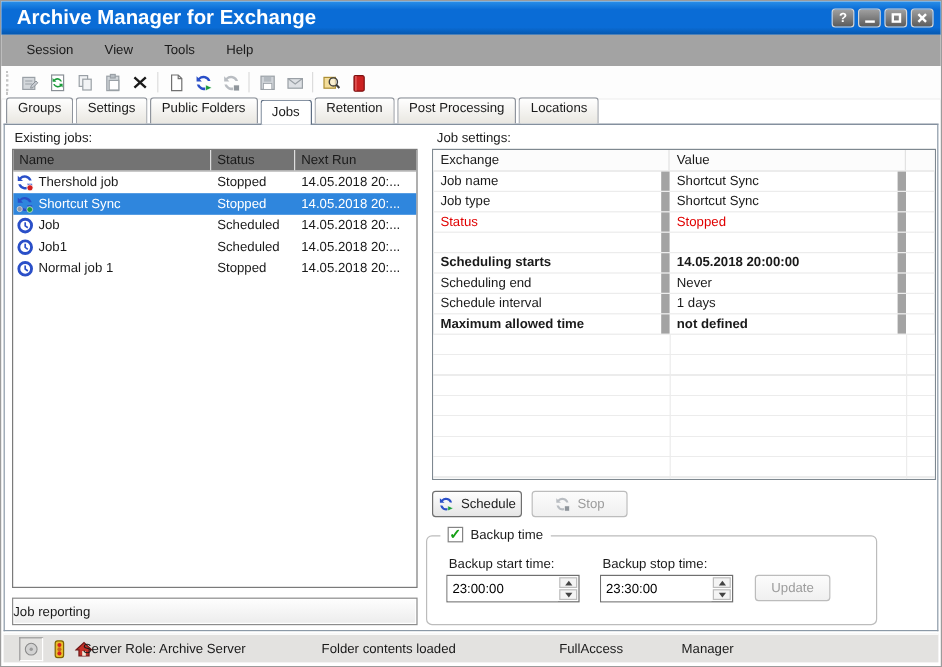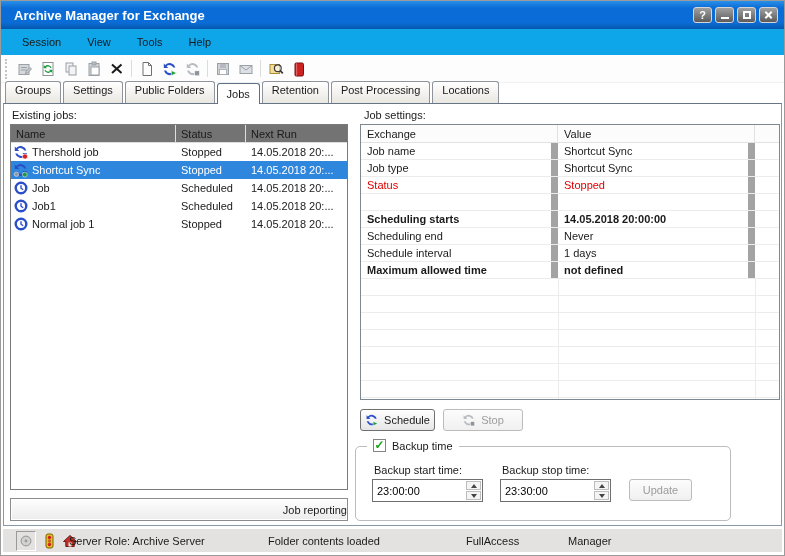--- a/index.html
+++ b/index.html
@@ -4,32 +4,32 @@
 <style>
   * { box-sizing: border-box; margin: 0; padding: 0; }
   body { background:#cfcfcf; font-family:"Liberation Sans", sans-serif; }
   .window { position:relative; width:785px; height:556px; background:#fff;
             border:1px solid #9b9b9b; font-size:11px; color:#1a1a1a; overflow:hidden; }
 
   
   .titlebar { position:absolute; top:0; left:0; right:0; height:28px;
     background:linear-gradient(180deg,#2a8fe8 0%,#0a6cd6 25%,#0a6cd6 78%,#0557ad 100%);
     display:flex; align-items:center; padding:0 6px 0 13px; }
-  .title { flex:1; color:#fff; font-size:13px; font-weight:bold; }
+  .title { flex:1; color:#fff; font-size:17px; font-weight:bold; }
   .winbtn { width:19px; height:16px; margin-left:3px; border:1px solid #d6d6d6; border-radius:3px;
     background:linear-gradient(180deg,#a0a0a0,#5c5c5c); color:#fff; font-size:11px; font-weight:bold;
     display:flex; align-items:center; justify-content:center; cursor:default; }
   .glyph-min { width:8px; height:2px; background:#fff; margin-top:6px; }
   .glyph-max { width:8px; height:8px; border:2px solid #fff; }
   .glyph-x { position:relative; width:9px; height:9px; }
   .glyph-x i { position:absolute; left:0; top:3.5px; width:9px; height:2px; background:#fff; }
   .glyph-x i:first-child { transform:rotate(45deg); } .glyph-x i:last-child { transform:rotate(-45deg); }
 
   
-  .menubar { position:absolute; top:28px; left:0; right:0; height:26px; background:#0ea5e9;
+  .menubar { position:absolute; top:28px; left:0; right:0; height:26px; background:#a3a3a3;
     display:flex; align-items:center; padding-left:8px; }
   .menu-item { padding:4px 13px; }
   .toolbar { position:absolute; top:54px; left:0; right:0; height:28px; background:#fdfdfd;
     display:flex; align-items:center; padding-left:3px; border-bottom:1px solid #f0f0f0; }
   .grip { width:4px; height:20px; border-left:2px dotted #c4c4c4; margin:0 4px 0 1px; }
   .tbtn { width:23px; height:22px; display:flex; align-items:center; justify-content:center; }
   .tsep { width:1px; height:17px; background:#dcdcdc; margin:0 3px; }
 
   
   .tabbar { position:absolute; top:82px; left:0; right:0; height:20px; display:flex;
@@ -51,21 +51,21 @@
   .jt-header > div { border-right:1px solid #dedede; display:flex; align-items:center; padding-left:5px; }
   .col-name { width:165px; } .col-status { width:70px; } .col-next { flex:1; border-right:none !important; }
   .jt-row { display:flex; height:18px; align-items:center; }
   .jt-row .col-name { display:flex; align-items:center; gap:3px; padding-left:2px; }
   .jt-row .col-status, .jt-row .col-next { padding-left:5px; }
   .jt-row.selected { background:#2f86dd; color:#fff; }
   .job-icon { width:16px; height:16px; flex:0 0 16px; }
 
   .report-btn { position:absolute; left:6px; top:394px; width:338px; height:23px;
     background:linear-gradient(#fefefe,#ececec); border:1px solid #8c8c8c;
-    box-shadow:inset 0 0 0 1px #ffffff; display:flex; align-items:center; justify-content:flex-end; }
+    box-shadow:inset 0 0 0 1px #ffffff; display:flex; align-items:center; justify-content:flex-start; }
 
   
   .settings-table { position:absolute; left:356px; top:20px; width:420px; height:276px;
     border:1px solid #7e8890; background:#fff; overflow:hidden; }
   .st-header { display:flex; height:18px; background:#fcfcfc; border-bottom:1px solid #e2e2e2; }
   .st-header > div { display:flex; align-items:center; padding-left:6px; border-right:1px solid #e2e2e2; }
   .st-c1 { width:197px; } .st-c2 { width:197px; } .st-c3 { flex:1; border-right:none !important; }
   .st-row { display:flex; height:17px; border-bottom:1px solid #ececec; }
   .st-row > div { display:flex; align-items:center; padding-left:6px; border-right:7px solid #a3a3a3; }
   .st-row.red { color:#e00000; }

